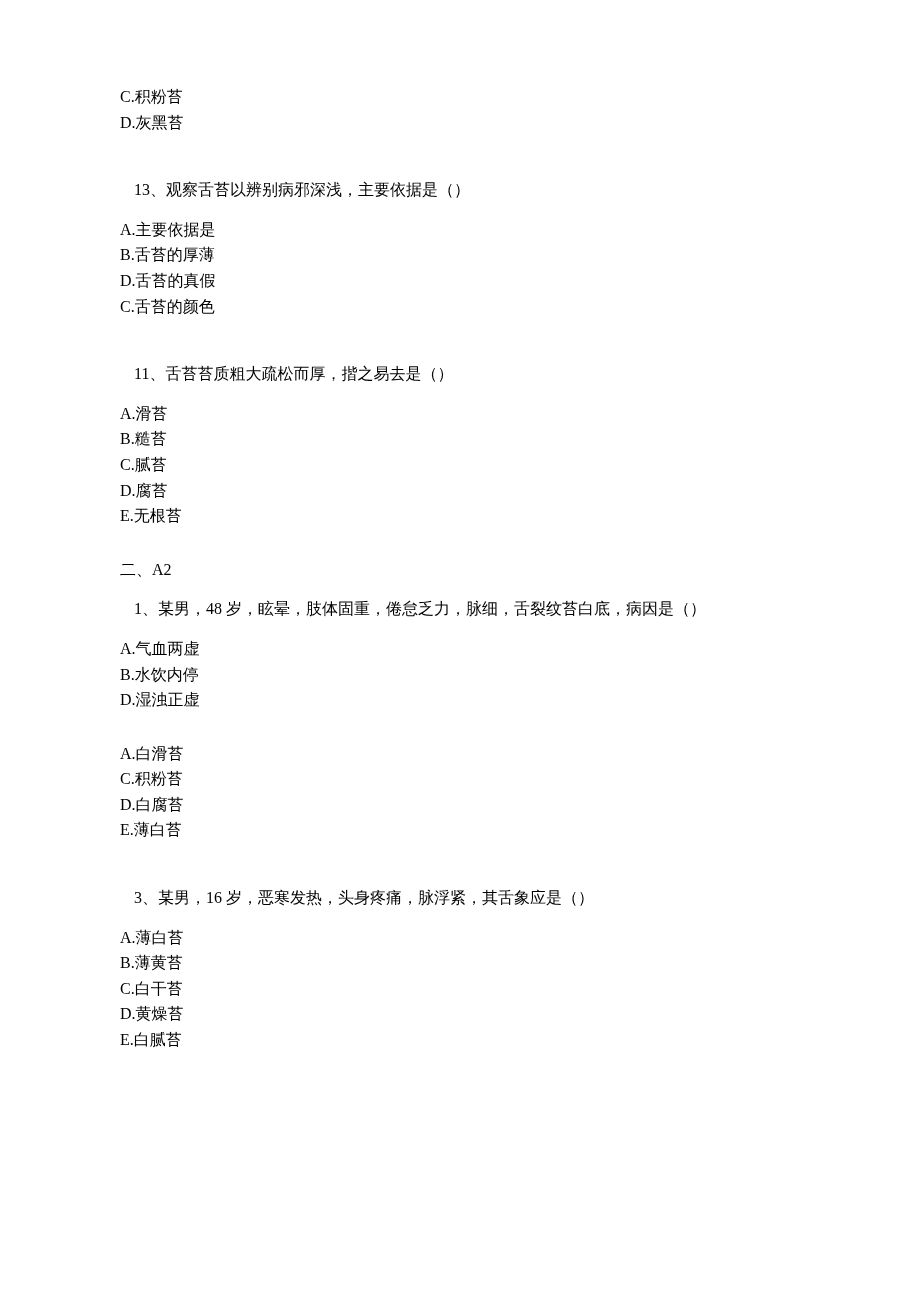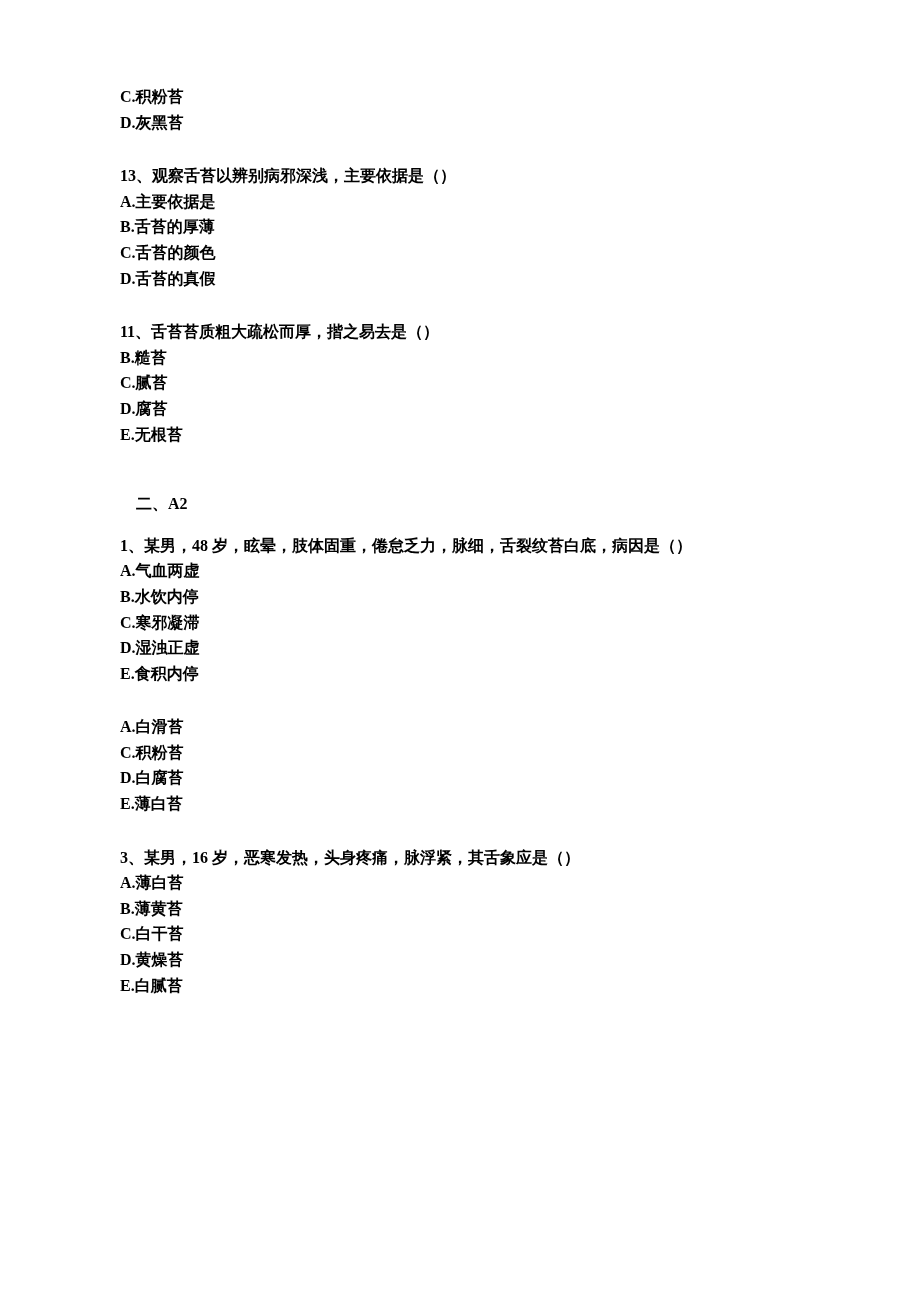--- a/index.html
+++ b/index.html
@@ -7,68 +7,66 @@
     padding: 0;
     background: #ffffff;
     font-family: "SimSun", "宋体", serif;
     font-size: 16px;
     color: #000000;
     line-height: 1.6;
     width: 920px;
   }
   .page {
     padding: 84px 120px 84px 120px;
-    font-weight: bold;
   }
   .option {
     margin: 0;
   }
   .question {
-    margin: 0;
+    margin: 14px;
   }
   .gap {
     height: 28px;
   }
   .line {
-    margin: 16px;
+    margin: 0;
   }
 </style>
 </head>
 <body>
 
 <div class="page">
 
   <p class="option">C.积粉苔</p>
   <p class="option">D.灰黑苔</p>
 
   <div class="gap"></div>
 
   <p class="question">13、观察舌苔以辨别病邪深浅，主要依据是（）</p>
   <p class="option">A.主要依据是</p>
   <p class="option">B.舌苔的厚薄</p>
+  <p class="option">D.舌苔的真假</p>
   <p class="option">C.舌苔的颜色</p>
-  <p class="option">D.舌苔的真假</p>
 
   <div class="gap"></div>
 
   <p class="question">11、舌苔苔质粗大疏松而厚，揩之易去是（）</p>
+  <p class="option">A.滑苔</p>
   <p class="option">B.糙苔</p>
   <p class="option">C.腻苔</p>
   <p class="option">D.腐苔</p>
   <p class="option">E.无根苔</p>
 
   <div class="gap"></div>
 
   <p class="line">二、A2</p>
   <p class="question">1、某男，48 岁，眩晕，肢体固重，倦怠乏力，脉细，舌裂纹苔白底，病因是（）</p>
   <p class="option">A.气血两虚</p>
   <p class="option">B.水饮内停</p>
-  <p class="option">C.寒邪凝滞</p>
   <p class="option">D.湿浊正虚</p>
-  <p class="option">E.食积内停</p>
 
   <div class="gap"></div>
 
   <p class="option">A.白滑苔</p>
   <p class="option">C.积粉苔</p>
   <p class="option">D.白腐苔</p>
   <p class="option">E.薄白苔</p>
 
   <div class="gap"></div>
 

